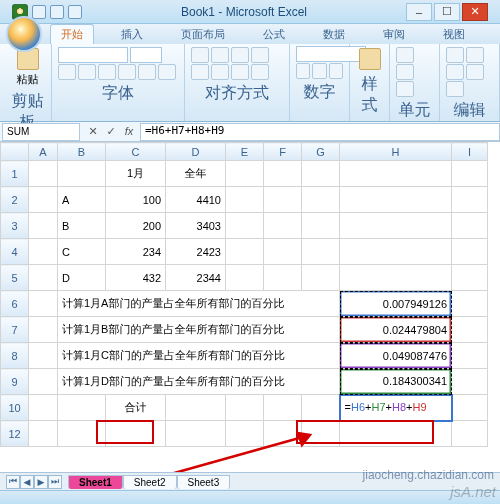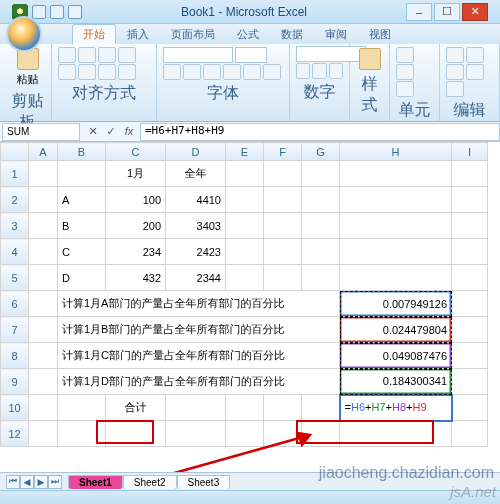--- a/index.html
+++ b/index.html
@@ -7,21 +7,21 @@
 .titlebar{height:24px;background:linear-gradient(#d9eaf7,#bfe0f5);display:flex;align-items:center;padding:0 12px;border-bottom:1px solid #9bc6e3}
 .sysicon{width:16px;height:16px;background:radial-gradient(circle at 50% 45%, #fff 0%, #ffcc66 25%, #2e7c2e 26%, #2e7c2e 60%, #1a5a1a 100%);border-radius:3px;margin-right:4px}
 .qat{display:flex;gap:4px;align-items:center}
 .qat span{width:14px;height:14px;border:1px solid #6a9cc8;border-radius:2px;background:#e8f2fb}
 .title{flex:1;text-align:center;color:#1b4e7a;font-size:12px}
 .winbtns{display:flex;gap:2px}
 .winbtns div{width:26px;height:18px;border:1px solid #9bc6e3;background:#e8f2fb;display:flex;align-items:center;justify-content:center;color:#333}
 .winbtns .close{background:#d9452b;color:#fff;border-color:#a63521}
 .orbrow{height:20px;background:linear-gradient(#eaf3fb,#d2e6f5);display:flex;align-items:center;position:relative}
 .orb{width:36px;height:36px;border-radius:18px;background:radial-gradient(circle at 40% 35%, #fff 0%, #ffe9a8 10%, #f7b84f 40%, #4f87c4 70%, #2a5f9e 100%);position:absolute;left:6px;top:-8px;border:2px solid #b9d6ee}
-.tabs{display:flex;margin-left:72px;gap:0;height:20px;align-items:flex-end}
+.tabs{display:flex;margin-left:50px;gap:16px;height:20px;align-items:flex-end}
 .tab{padding:2px 10px;color:#3a6390;border:1px solid transparent;border-bottom:none;border-radius:3px 3px 0 0}
 .tab.active{background:#f6fbff;border-color:#a6c8e4;color:#d66a1f}
 .ribbon{height:78px;background:linear-gradient(#f6fbff,#d5e8f6);border-bottom:1px solid #8fb8d8;display:flex;padding-left:4px}
 .group{border-right:1px solid #b6d3e9;padding:2px 6px;display:flex;flex-direction:column;}
 .group .lab{text-align:center;color:#3a6390;font-size:16px;padding:2px 0}
 .bigbtn{display:flex;flex-direction:column;align-items:center;padding:2px 6px;gap:2px}
 .bigbtn .ic{width:22px;height:22px;background:#f3dba5;border:1px solid #c9a764;border-radius:2px}
 .smrow{display:flex;gap:2px;margin:1px 0}
 .smrow span{width:18px;height:16px;border:1px solid #b0c9dd;background:#eef6fc;border-radius:2px}
 .sel{border:1px solid #a6c8e4;background:#fff;height:16px;width:70px;font-size:10px;display:flex;align-items:center;padding:0 3px;color:#666}
@@ -58,21 +58,21 @@
 .redbox.a{left:96px;top:278px;width:58px;height:24px}
 .redbox.b{left:296px;top:278px;width:138px;height:24px}
 .arrow{position:absolute;pointer-events:none;stroke:#d40000;stroke-width:2.5;fill:#d40000}
 .sheettabs{position:absolute;left:0;bottom:14px;right:0;height:18px;background:#e6eef6;border-top:1px solid #aac5dc;display:flex;align-items:center;padding-left:6px;gap:0}
 .navsheet{display:flex;gap:0;margin-right:6px}
 .navsheet span{width:14px;height:14px;border:1px solid #9bbdd8;background:#f3f8fc;font-size:9px;display:flex;align-items:center;justify-content:center;color:#3a6390}
 .stab{padding:1px 10px;border:1px solid #aac5dc;border-bottom:none;background:#f7fbfe;font-size:10px;border-radius:0 0 3px 3px}
 .stab.active{background:#ec4899;font-weight:bold}
 .status{position:absolute;left:0;bottom:0;right:0;height:14px;background:linear-gradient(#d9eaf7,#bfe0f5);border-top:1px solid #9bc6e3}
 .wm{position:absolute;bottom:4px;right:4px;font-size:15px;color:rgba(0,0,0,.25);font-style:italic;pointer-events:none}
-.wm2{position:absolute;bottom:22px;right:6px;font-size:16px;color:rgba(20,60,110,.5);pointer-events:none}
+.wm2{position:absolute;bottom:22px;right:6px;font-size:12px;color:rgba(20,60,110,.5);pointer-events:none}
 </style>
 </head>
 <body>
 
 <div class="titlebar">
   <div class="sysicon"></div>
   <div class="qat">
     <span></span>
     <span></span>
     <span></span>
@@ -99,53 +99,53 @@
 </div>
 
 <div class="ribbon">
   <div class="group g-clip">
     <div class="bigbtn">
       <div class="ic"></div>
       <span>粘贴</span>
     </div>
     <div class="lab">剪贴板</div>
   </div>
-  <div class="group g-align">
-    <div>
-      <div class="smrow">
-          <span></span>
-          <span></span>
-          <span></span>
-          <span></span>
-        </div>
-      <div class="smrow">
-          <span></span>
-          <span></span>
-          <span></span>
-          <span></span>
-        </div>
-    </div>
-    <div class="lab">对齐方式</div>
-  </div>
   <div class="group g-font">
     <div>
       <div class="smrow">
           <div class="sel"></div>
           <div class="sel" style="width:32px"></div>
         </div>
       <div class="smrow">
           <span></span>
           <span></span>
           <span></span>
           <span></span>
           <span></span>
           <span></span>
         </div>
     </div>
     <div class="lab">字体</div>
+  </div>
+  <div class="group g-align">
+    <div>
+      <div class="smrow">
+          <span></span>
+          <span></span>
+          <span></span>
+          <span></span>
+        </div>
+      <div class="smrow">
+          <span></span>
+          <span></span>
+          <span></span>
+          <span></span>
+        </div>
+    </div>
+    <div class="lab">对齐方式</div>
   </div>
   <div class="group g-num">
     <div>
       <div class="sel"></div>
       <div class="smrow">
           <span></span>
           <span></span>
           <span></span>
         </div>
     </div>

